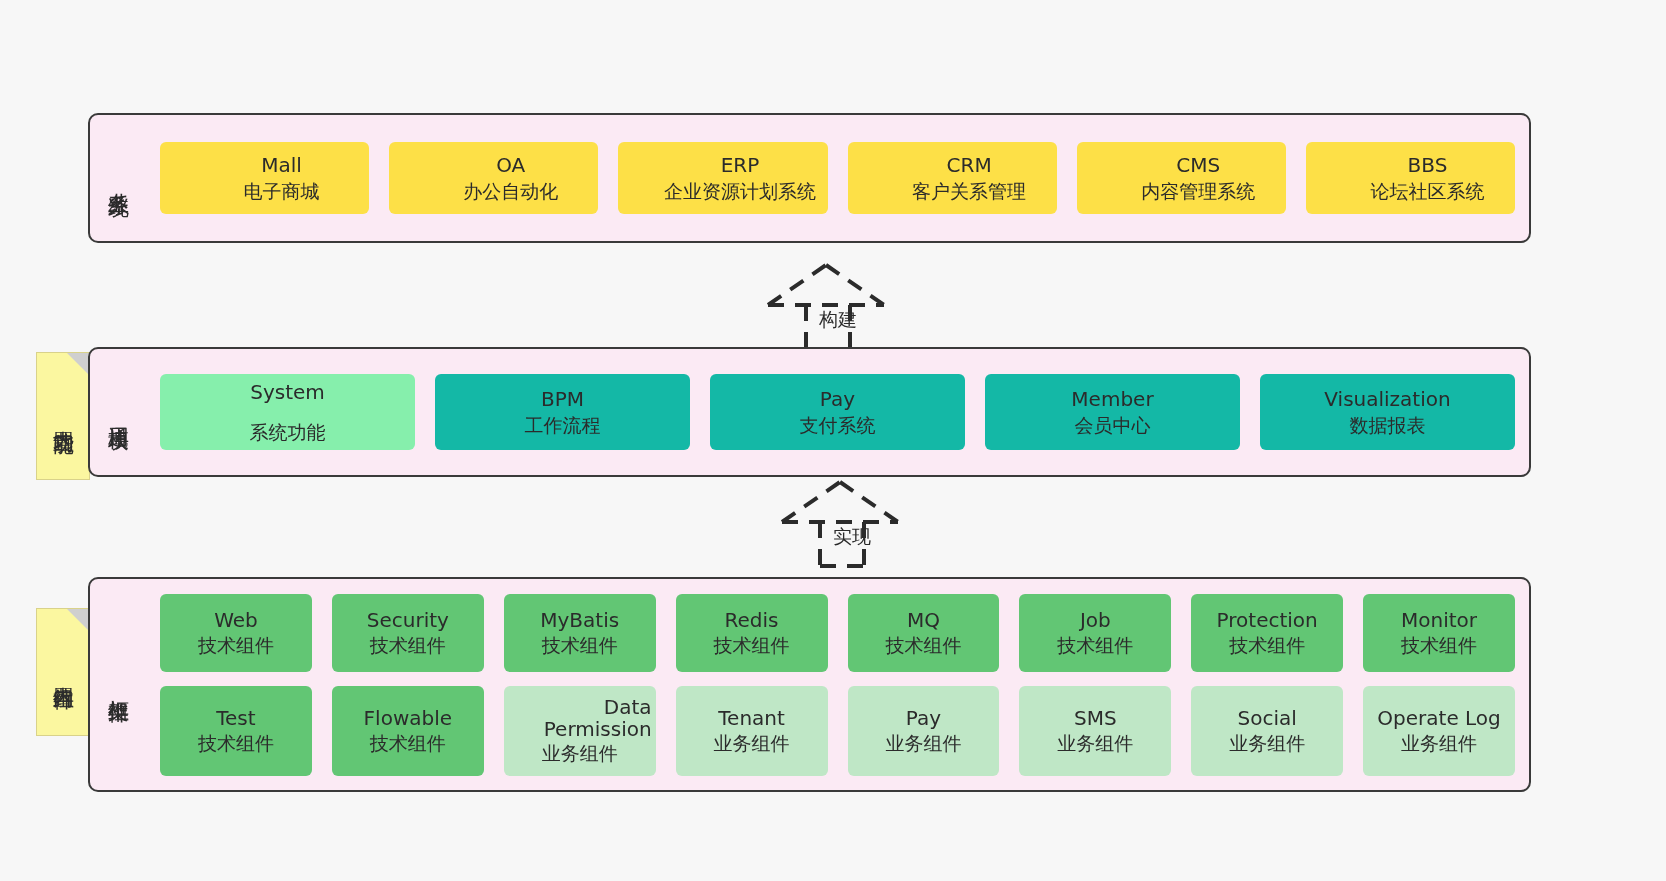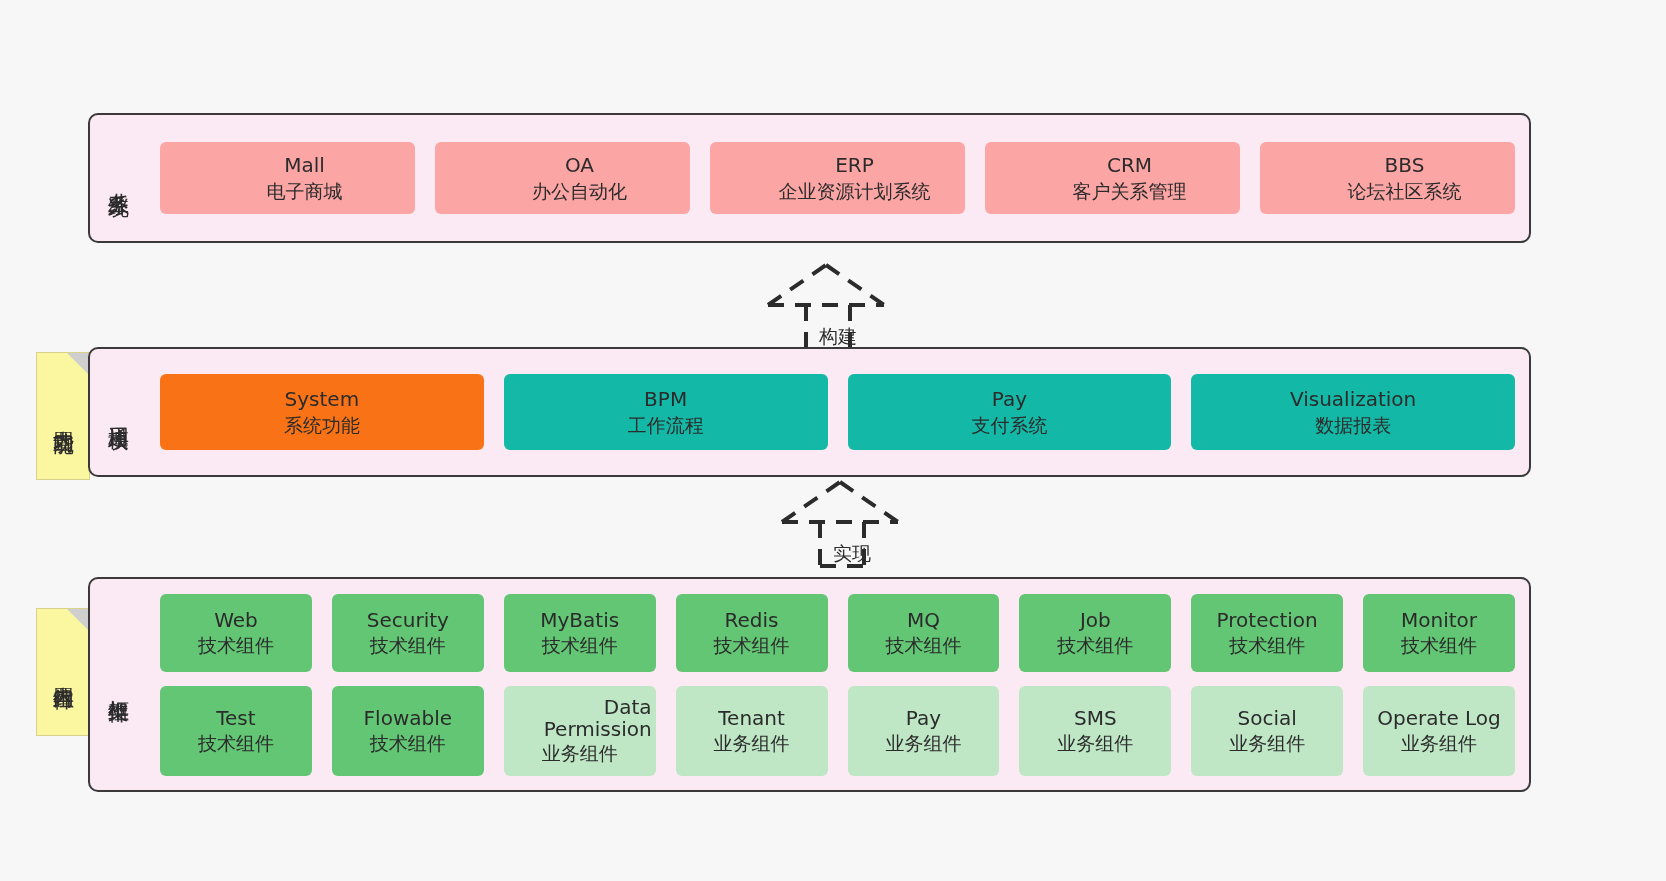--- a/index.html
+++ b/index.html
@@ -65,22 +65,22 @@
     align-items: center;
     justify-content: center;
     text-align: center;
     color: #2b2b2b;
     padding: 6px 4px;
     line-height: 1.28;
   }
   .card .t-en { font-size: 20px; }
   .card .t-cn { font-size: 19px; }
 
-  .c-blue       { background: #fca5a5; padding-left: 38px; }
-  .c-red        { background: #f97316; }
+  .c-blue       { background: #fde047; padding-left: 38px; }
+  .c-red        { background: #86efac; justify-content: space-between; }
   .c-pink       { background: #14b8a6; }
   .c-green      { background: #62c674; }
   .c-lightgreen { background: #bfe7c6; }
 
   
   .sticky {
     position: absolute;
     width: 54px;
     background: #fbf7a0;
     border: 1px solid #d9d28a;
@@ -114,21 +114,20 @@
     position: absolute;
     left: 50%;
     top: 54px;
     transform: translateX(-50%);
     font-size: 19px;
     color: #2b2b2b;
     background: transparent;
     padding: 0 2px;
     white-space: nowrap;
     user-select: none;
-    margin-top: 17px;
   }
 </style>
 </head>
 <body>
 
 <div class="canvas">
 
   <div class="layer" style="left:88px; top:113px; width:1443px; height:130px;">
     <div class="layer-label">业务系统</div>
     <div class="layer-body">
@@ -141,20 +140,24 @@
           <div class="t-en">OA</div>
           <div class="t-cn">办公自动化</div>
         </div>
         <div class="card c-blue">
           <div class="t-en">ERP</div>
           <div class="t-cn">企业资源计划系统</div>
         </div>
         <div class="card c-blue">
           <div class="t-en">CRM</div>
           <div class="t-cn">客户关系管理</div>
+        </div>
+        <div class="card c-blue">
+          <div class="t-en">CMS</div>
+          <div class="t-cn">内容管理系统</div>
         </div>
         <div class="card c-blue">
           <div class="t-en">BBS</div>
           <div class="t-cn">论坛社区系统</div>
         </div>
       </div>
     </div>
   </div>
 
   <div class="connector" style="left:758px; top:253px;">
@@ -184,20 +187,24 @@
         </div>
         <div class="card c-pink">
           <div class="t-en">BPM</div>
           <div class="t-cn">工作流程</div>
         </div>
         <div class="card c-pink">
           <div class="t-en">Pay</div>
           <div class="t-cn">支付系统</div>
         </div>
         <div class="card c-pink">
+          <div class="t-en">Member</div>
+          <div class="t-cn">会员中心</div>
+        </div>
+        <div class="card c-pink">
           <div class="t-en">Visualization</div>
           <div class="t-cn">数据报表</div>
         </div>
       </div>
     </div>
   </div>
 
   <div class="connector" style="left:772px; top:470px;">
     <svg width="160" height="100" viewBox="0 0 160 100">
       <path d="M10 52 L68 12" fill="none" stroke="#2b2b2b" stroke-width="4" stroke-dasharray="16 11" stroke-linecap="butt"></path>

